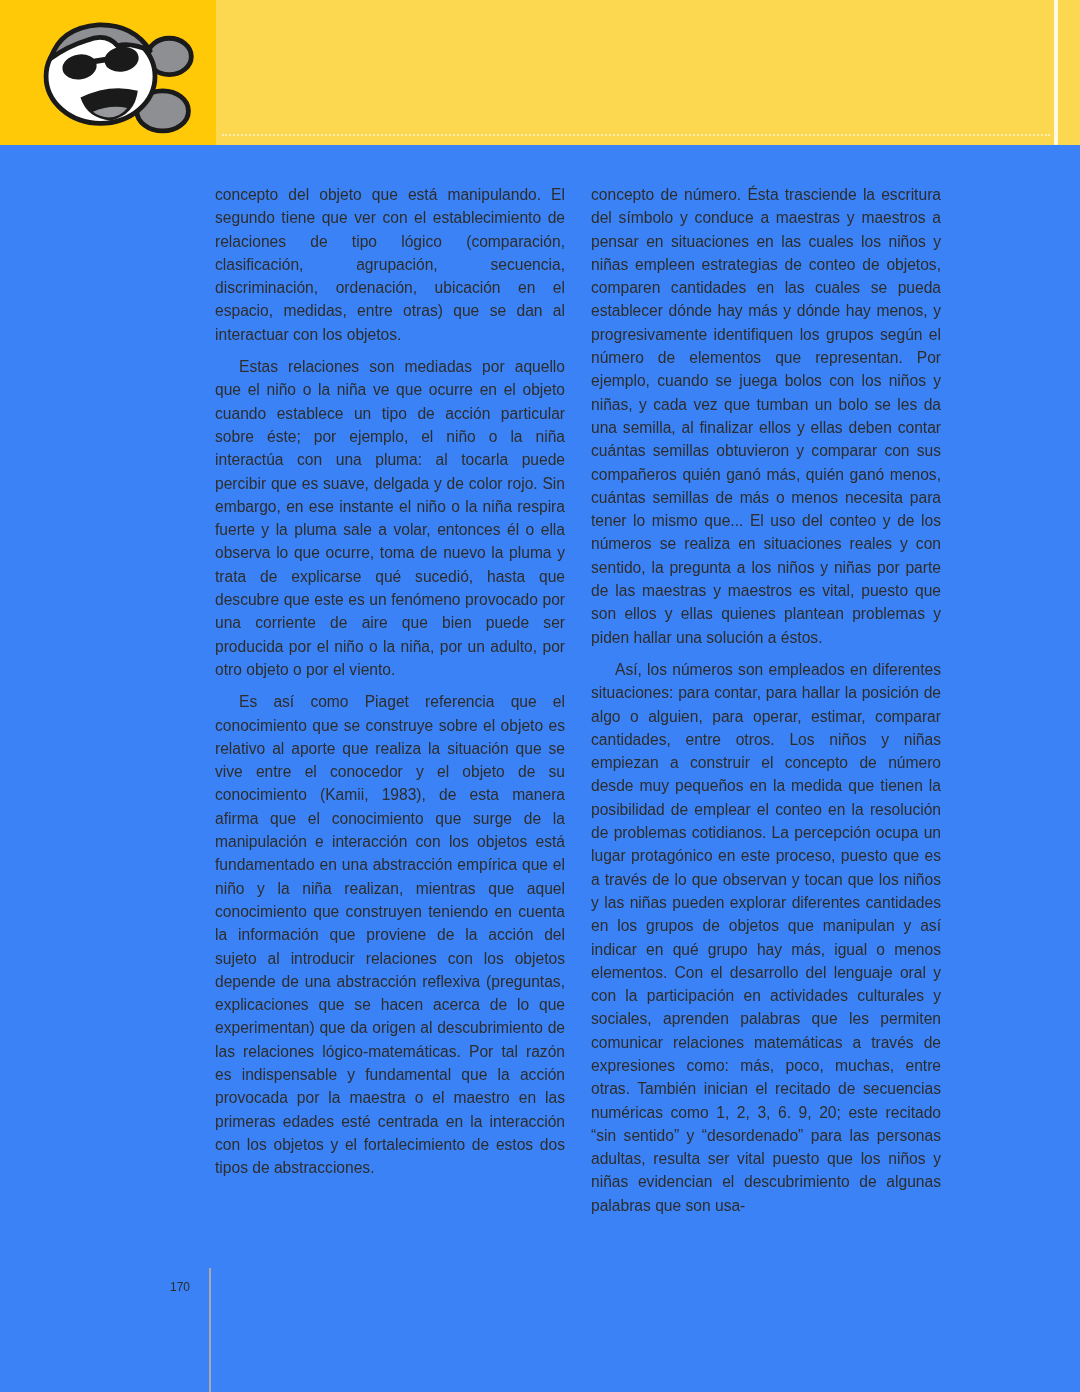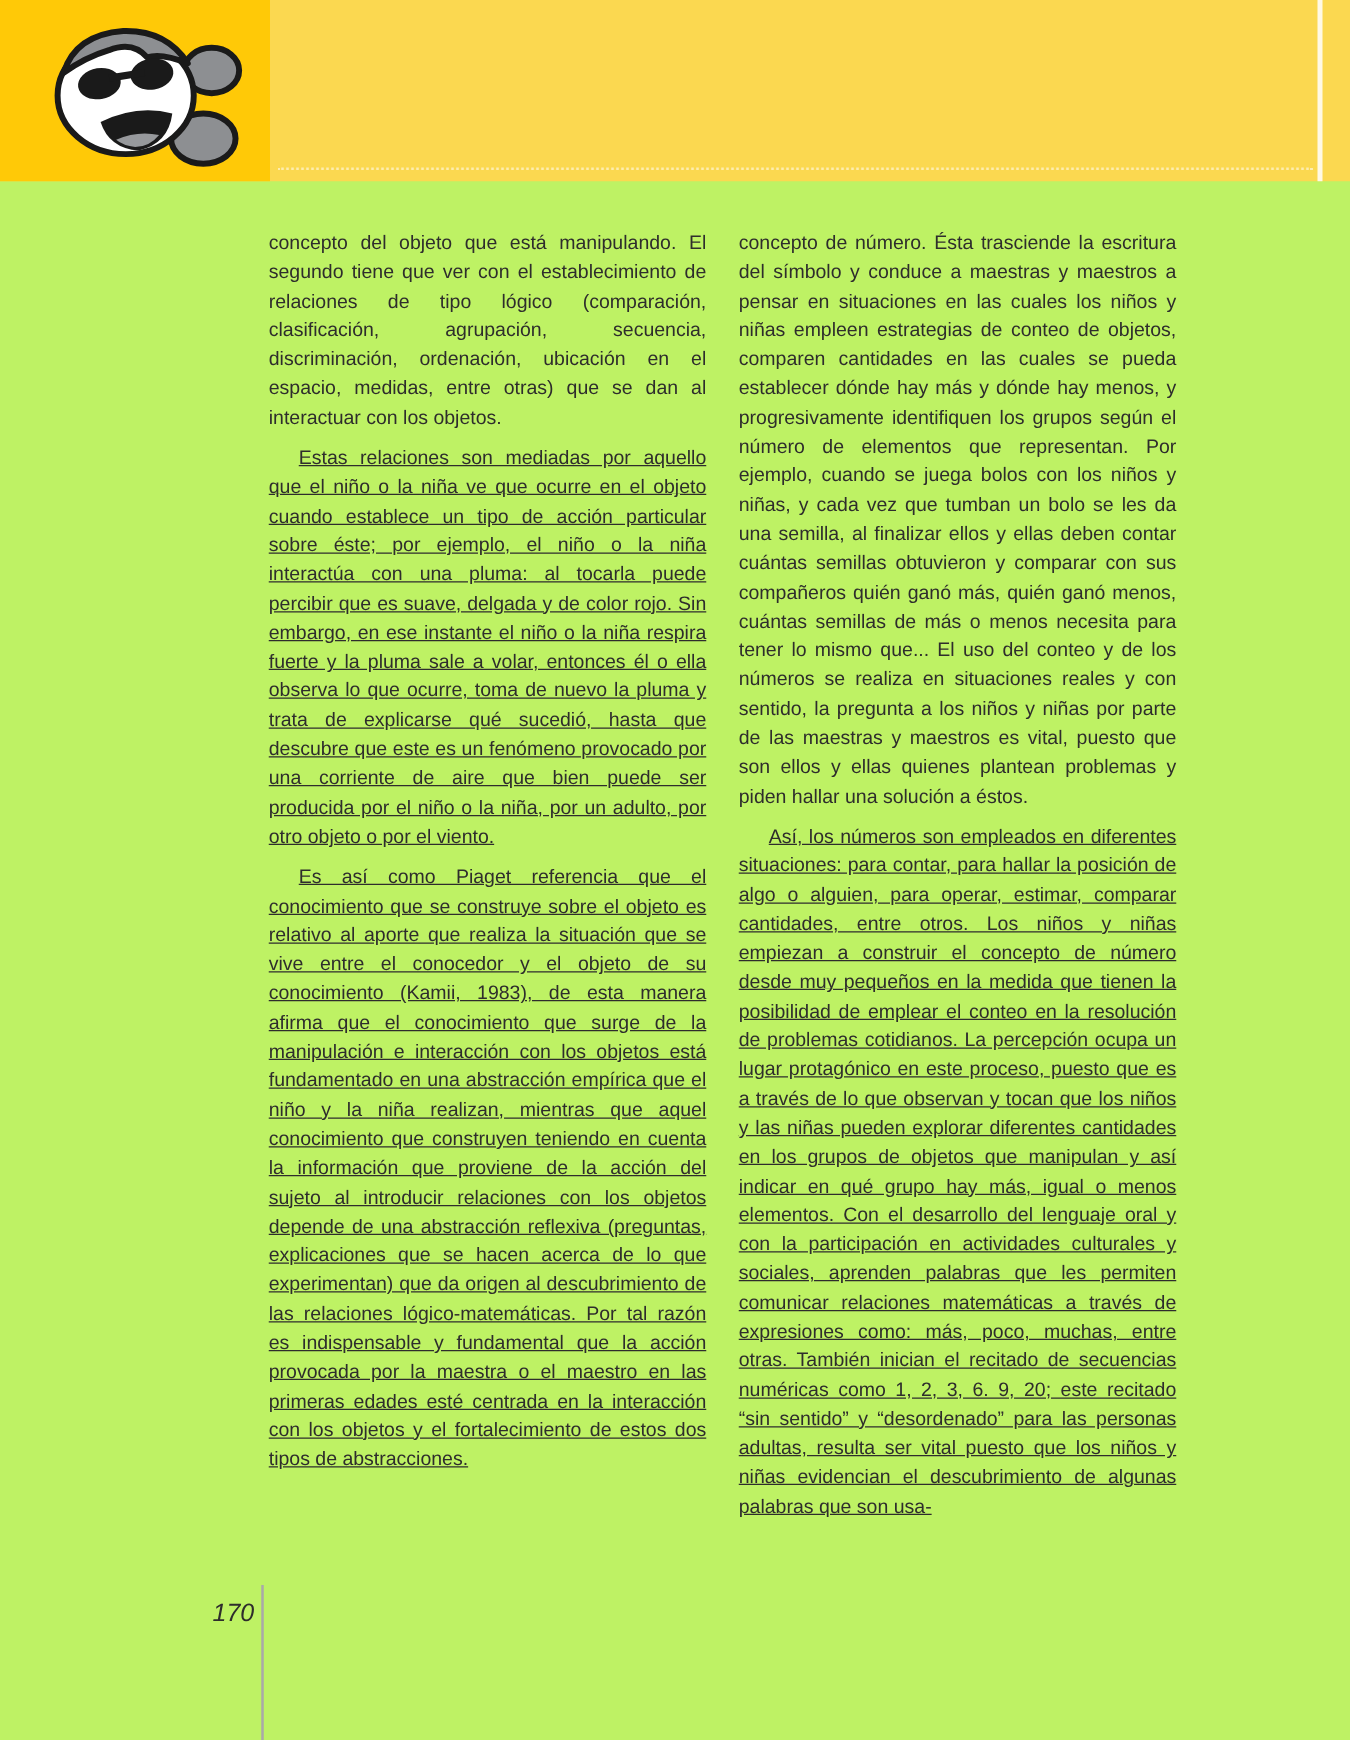--- a/index.html
+++ b/index.html
@@ -4,21 +4,21 @@
 <style>
   html, body {
     margin: 0;
     padding: 0;
     background: #ffffff;
   }
   .page {
     position: relative;
     width: 1080px;
     height: 1392px;
-    background: #bef264;
+    background: #3b82f6;
     overflow: hidden;
     font-family: "Liberation Sans", sans-serif;
   }
 
   
   .band {
     position: absolute;
     top: 0; left: 0;
     width: 1080px;
     height: 145px;
@@ -70,30 +70,28 @@
     line-height: 23.3px;
     text-align: justify;
     hyphens: auto;
     -webkit-hyphens: auto;
   }
   .col p {
     margin: 0 0 9px 0;
   }
   .col p.indent {
     text-indent: 24px;
-    text-decoration: underline;
   }
 
   
   .pagenum {
     position: absolute;
     left: 170px;
     top: 1280px;
-    font-style: italic;
-    font-size: 20px;
+    font-size: 12px;
     color: #2e2d2c;
   }
   .footrule {
     position: absolute;
     left: 209px;
     top: 1268px;
     width: 2px;
     height: 124px;
     background: #a9a9a9;
   }

